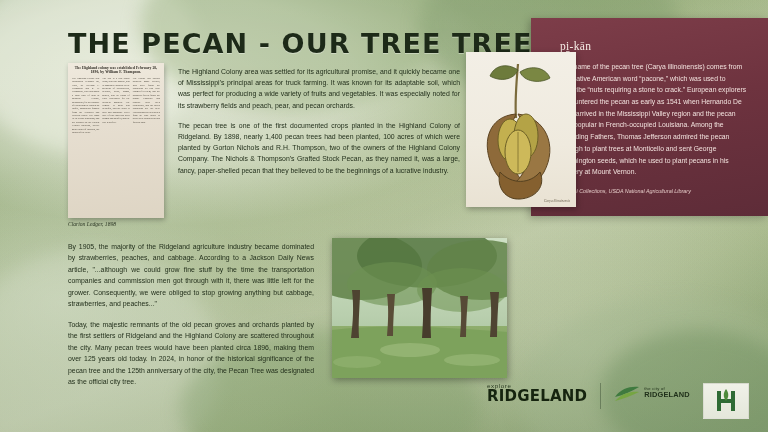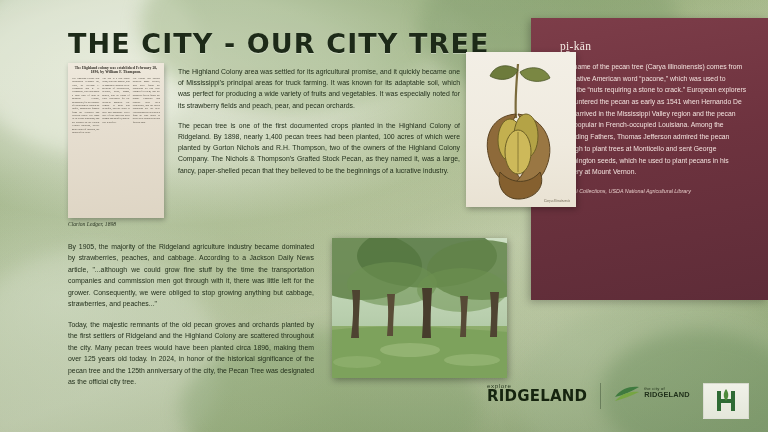--- a/index.html
+++ b/index.html
@@ -121,21 +121,21 @@
     width: 246px;
   }
   #col-bottom p { font-size: 6.9px; line-height: 1.66; }
 
   
   .panel {
     position: absolute;
     right: 0;
     top: 18px;
     width: 237px;
-    height: 282px;
+    height: 198px;
     background: linear-gradient(170deg, #7d3d49 0%, #6e333f 45%, #5e2c38 100%);
     box-shadow: -2px 2px 8px rgba(0,0,0,0.25);
     box-sizing: border-box;
     padding: 22px 20px 14px 29px;
     color: #f4e3e0;
   }
   .panel-title {
     font-family: "Liberation Serif", serif;
     font-size: 11.5px;
     color: #f7ece6;
@@ -253,21 +253,21 @@
 
   <div class="blob" style="left:-30px;top:-40px;width:230px;height:190px;background:rgba(236,240,226,0.55);"></div>
   <div class="blob" style="left:140px;top:-60px;width:300px;height:170px;background:rgba(150,175,125,0.45);"></div>
   <div class="blob" style="left:420px;top:-50px;width:260px;height:150px;background:rgba(120,150,100,0.4);"></div>
   <div class="blob" style="left:-40px;top:250px;width:260px;height:230px;background:rgba(214,224,200,0.5);"></div>
   <div class="blob" style="left:180px;top:330px;width:300px;height:160px;background:rgba(140,168,118,0.45);"></div>
   <div class="blob" style="left:520px;top:300px;width:300px;height:190px;background:rgba(170,190,150,0.45);"></div>
   <div class="blob" style="left:600px;top:330px;width:200px;height:130px;background:rgba(110,145,95,0.40);"></div>
   <div class="tint"></div>
 
-  <div class="title">THE CITY - OUR CITY TREE</div>
+  <div class="title">THE PECAN - OUR TREE TREE</div>
 
   <div class="clipping">
     <div class="clip-head">The Highland colony was established February 28, 1890, by William F. Thompson.</div>
     <div class="clip-cols">
       <div class="clip-col">
           <p>The Highland Colony was established February 28, 1890, by William F. Thompson and R. H. Thompson, who purchased a large tract of land in Madison County, Mississippi, for the purpose of colonizing the lands with thrifty, industrious farmers from the Northern and Western States. The lands lie in a body adjoining, and are situated on the Illinois Central Railroad, twelve miles north of Jackson, the capital of the State.</p>
         </div>
       <div class="clip-col">
           <p>The soil is a rich sandy loam, with clay subsoil, and is admirably adapted to the growing of strawberries, peaches, pears, plums, grapes, and all kinds of early vegetables for the northern markets. The climate is mild and healthful, and the water is pure and abundant. Every acre of this land has been bought and paid for, and the title is perfect.</p>
         </div>

